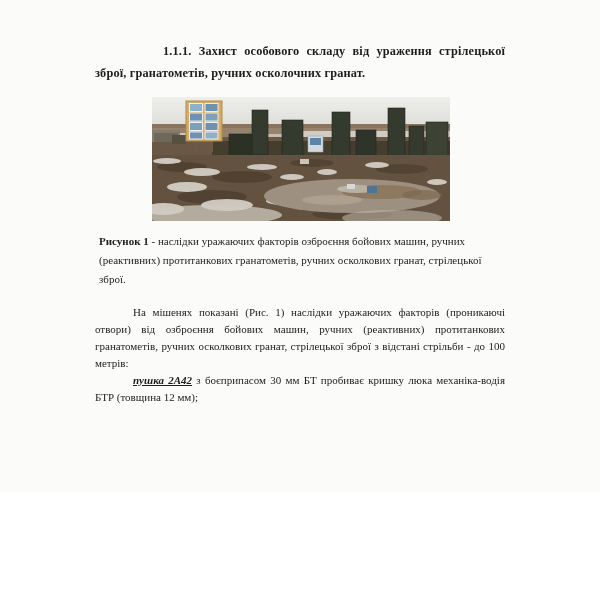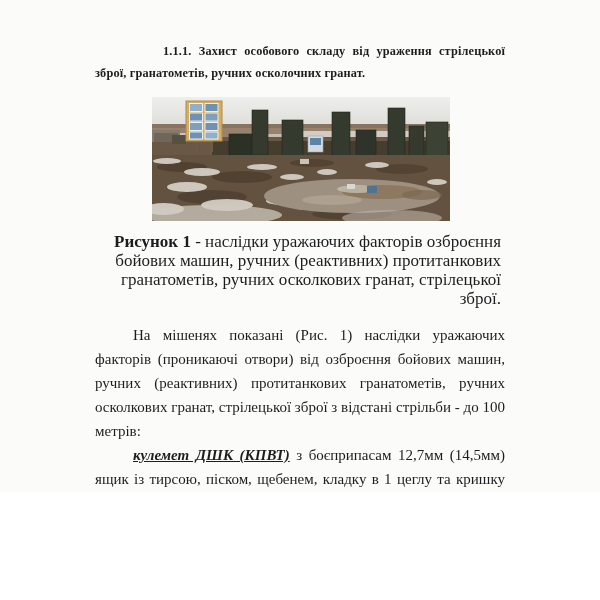--- a/index.html
+++ b/index.html
@@ -14,24 +14,24 @@
   .content{position:absolute;left:95px;top:40px;width:410px;}
   .heading{
     font-size:12.3px;font-weight:bold;line-height:22px;
     text-align:justify;text-indent:68px;margin:0;
     letter-spacing:.15px;
   }
   .figure-wrap{margin:13px 0 0 57px;width:298px;height:124px;}
   .figure-wrap svg{display:block;width:298px;height:124px;}
   .caption{
     margin:11px 4px 0 4px;
-    font-size:17px;line-height:19px;text-align:right;
+    font-size:11px;line-height:19px;text-align:left;
   }
   .caption .cap-label{font-weight:bold;}
-  .bodytext{margin-top:15px;font-size:15px;line-height:24px;text-align:justify;}
+  .bodytext{margin-top:15px;font-size:11px;line-height:17px;text-align:justify;}
   .bodytext p{margin:0;text-indent:38px;}
   .term{font-style:italic;font-weight:bold;text-decoration:underline;}
   .pagenum{
     position:absolute;left:0;right:0;top:555px;
     text-align:center;font-size:11px;color:#2a2a2c;
   }
 </style>
 </head>
 <body>
 
@@ -143,19 +143,19 @@
           <ellipse cx="60" cy="118" rx="70" ry="10" fill="#cfc9c0" opacity="0.75"></ellipse>
           <ellipse cx="240" cy="121" rx="50" ry="8" fill="#bdb4a8" opacity="0.6"></ellipse>
         </g>
       </svg>
     </div>
 
     <p class="caption"><span class="cap-label">Рисунок 1</span><span> - наслідки  уражаючих факторів озброєння бойових машин, ручних (реактивних) протитанкових гранатометів, ручних осколкових гранат, стрілецької зброї.</span></p>
 
     <div class="bodytext">
       <p><span class="term"></span><span>На мішенях показані (Рис. 1) наслідки  уражаючих факторів (проникаючі отвори) від озброєння бойових машин,  ручних (реактивних) протитанкових гранатометів, ручних осколкових гранат, стрілецької зброї з відстані стрільби -  до 100 метрів:</span></p>
-      <p><span class="term">кулемет ДШК (КПВТ)</span><span> з боєприпасам 12,7мм (14,5мм)  ящик із тирсою, піском, щебенем, кладку в 1 цеглу та кришку люка механіка-водія БТР (товщина 12 мм) – пробиває бетонний блок – не пробиває;</span></p>
+      <p><span class="term">пушка 2А42</span><span> з боєприпасом 30 мм БТ пробиває кришку люка механіка-водія БТР (товщина 12 мм);</span></p>
     </div>
 
   </div>
 
   <div class="pagenum">4</div>
 </div>
 
 </body></html>

